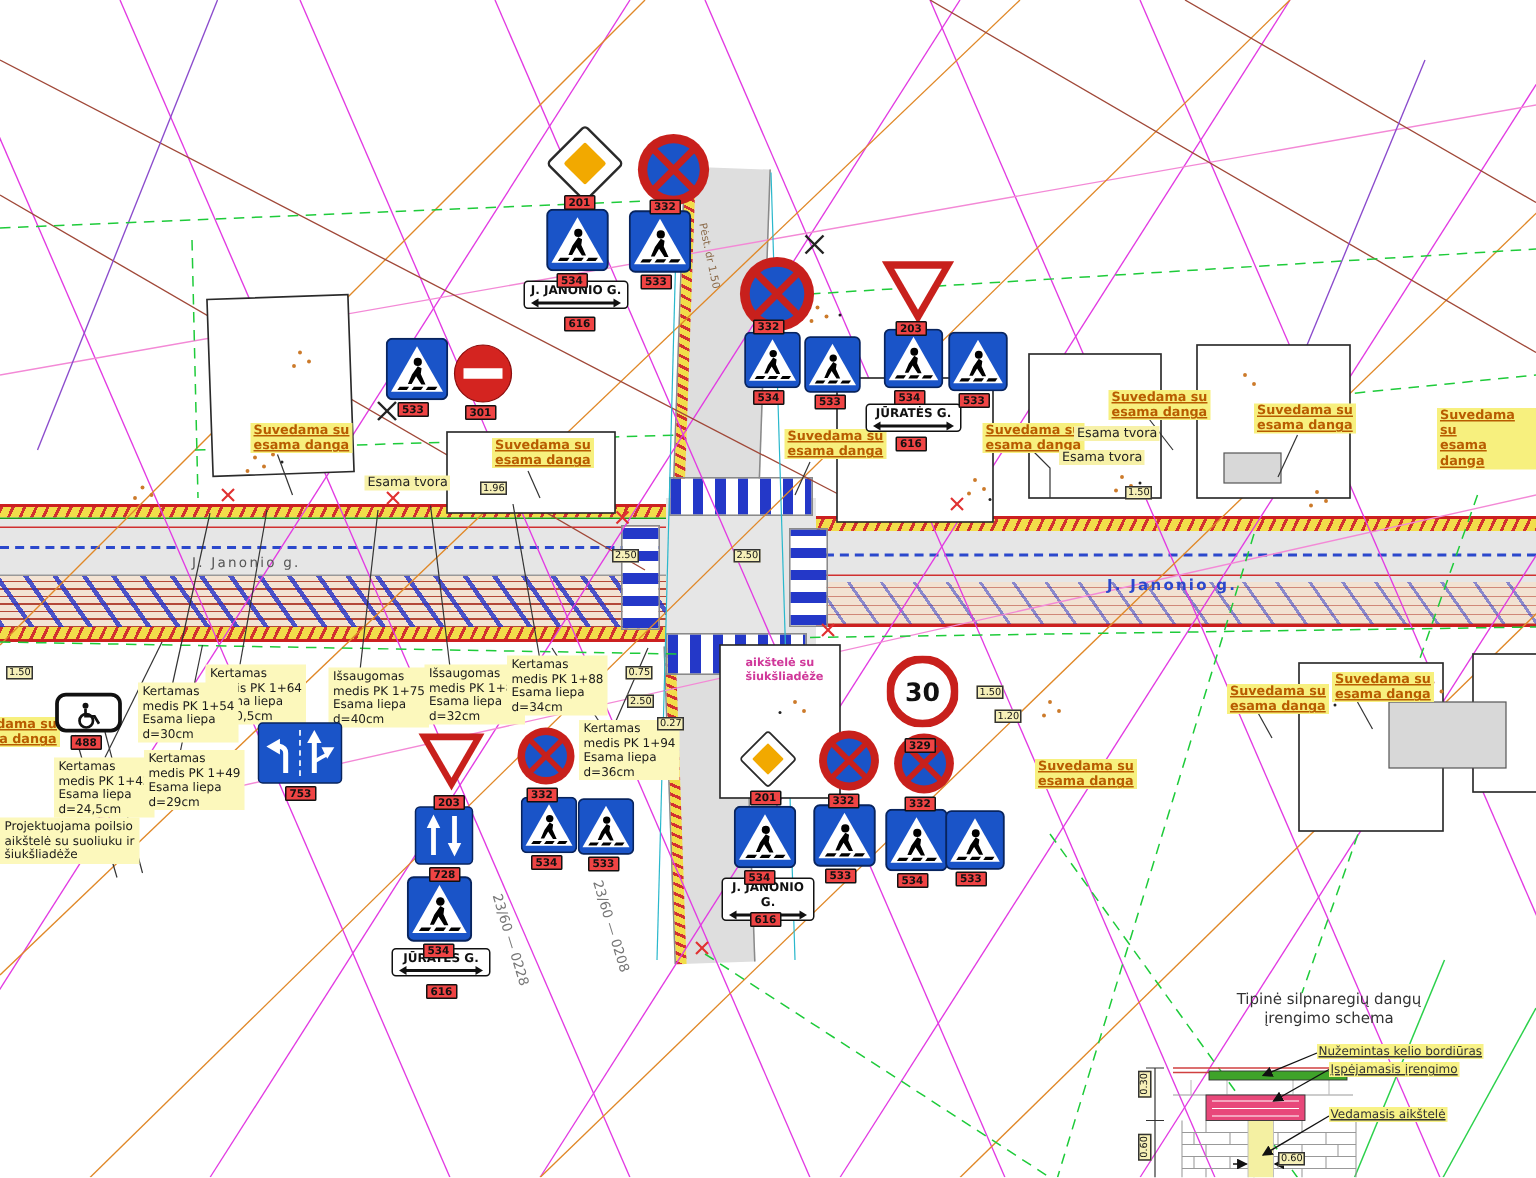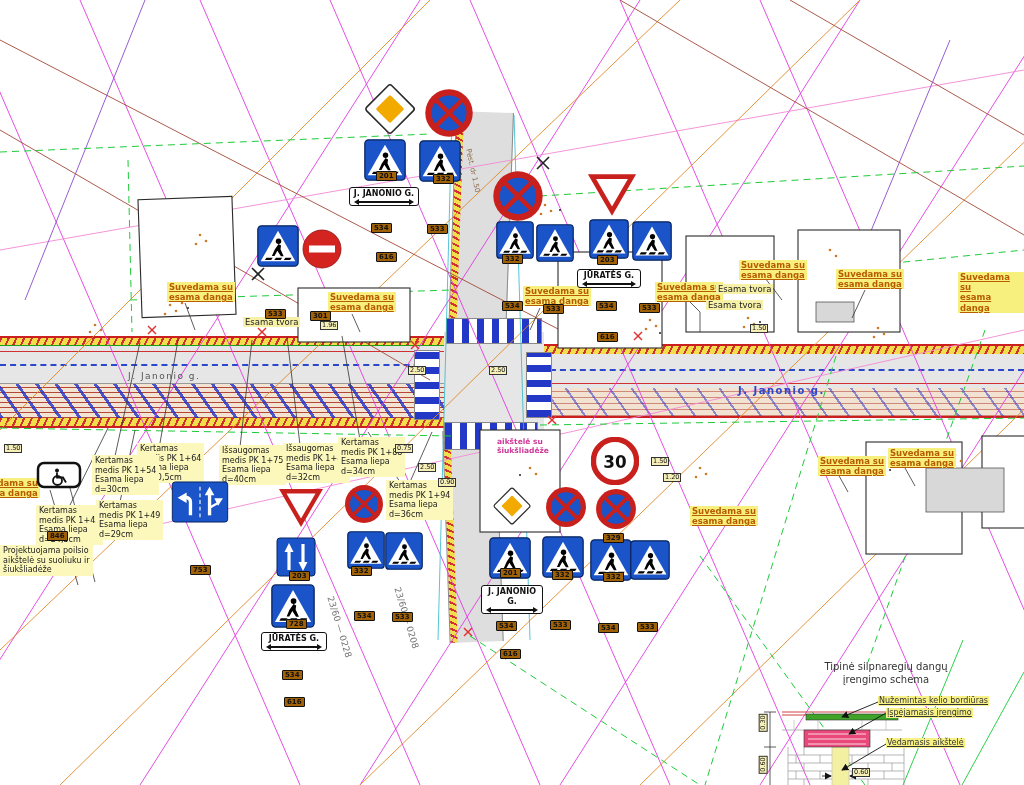--- a/index.html
+++ b/index.html
@@ -24,22 +24,22 @@
   .cw.h { background:repeating-linear-gradient(0deg,#2438c8 0 7px,#fff 7px 15px); }
 
   
   .note { position:absolute; z-index:6; background:#fcf8bc; color:#1a1a1a;
           font:8px/1.2 "DejaVu Sans",sans-serif; padding:1px 3px; white-space:pre-line; }
   .onote { position:absolute; z-index:6; background:#f7f07e; color:#b85c00; font-weight:700;
            font-size:8.5px; line-height:1.2; padding:0 2px; white-space:pre-line; text-decoration:underline; }
   .tnote { position:absolute; z-index:6; background:#f7f1a8; color:#222;
            font-size:8.5px; padding:0 2px; white-space:nowrap; }
   .mnote { position:absolute; z-index:6; color:#d0389a; font:700 7.5px/1.2 "DejaVu Sans",sans-serif; white-space:pre-line; }
-  .tag { position:absolute; z-index:8; background:#a16207; border:1px solid #111; border-radius:1px;
-         font:700 7px/1.15 "DejaVu Sans",sans-serif; color:#111; padding:0 2px;margin-top:41px; }
+  .tag { position:absolute; z-index:8; background:#ef4444; border:1px solid #111; border-radius:1px;
+         font:700 7px/1.15 "DejaVu Sans",sans-serif; color:#111; padding:0 2px; }
   .dim { position:absolute; z-index:6; background:#f6f0b8; border:1px solid #333;
          font:6.5px/1.1 "DejaVu Sans",sans-serif; color:#111; padding:0 1px; }
   .dim.rot { transform:rotate(-90deg); transform-origin:center; }
   .roadname { position:absolute; z-index:5; color:#555; font:9px "DejaVu Sans",sans-serif; letter-spacing:1.5px; }
   .roadname.blue { color:#2b48cc; font-weight:700; font-size:10px; }
   .rotlab { position:absolute; z-index:4; color:#8a6a4a; font:7px "DejaVu Sans",sans-serif; transform-origin:left top; }
   .station { position:absolute; z-index:4; color:#777; font:9px "DejaVu Sans",sans-serif; transform-origin:left top; white-space:nowrap; }
 
   
   .sign { position:absolute; z-index:7; }
@@ -401,23 +401,23 @@
   <div class="tnote" style="left:716px;top:284px">Esama tvora</div>
   <div class="tnote" style="left:706px;top:300px">Esama tvora</div>
 
   <div class="dim" style="left:4px;top:444px">1.50</div>
   <div class="dim" style="left:408px;top:366px">2.50</div>
   <div class="dim" style="left:489px;top:366px">2.50</div>
   <div class="dim" style="left:320px;top:321px">1.96</div>
   <div class="dim" style="left:750px;top:324px">1.50</div>
   <div class="dim" style="left:651px;top:457px">1.50</div>
   <div class="dim" style="left:663px;top:473px">1.20</div>
-  <div class="dim" style="left:395px;top:444px">0.75</div>
+  <div class="dim" style="left:417px;top:444px">0.75</div>
   <div class="dim" style="left:418px;top:463px">2.50</div>
-  <div class="dim" style="left:438px;top:478px">0.90</div>
+  <div class="dim" style="left:438px;top:478px">0.27</div>
 
   <div class="sign" style="left:363px;top:82px;width:54px;height:54px">
       <svg>
         <use href="#sym-priority"></use>
       </svg>
     </div>
   <div class="tag" style="left:376px;top:130px">201</div>
   <div class="sign" style="left:424px;top:88px;width:50px;height:50px">
       <svg>
         <use href="#sym-nostop"></use>
@@ -495,21 +495,21 @@
         <use href="#sym-noentry"></use>
       </svg>
     </div>
   <div class="tag" style="left:310px;top:270px">301</div>
 
   <div class="sign" style="left:36px;top:461px;width:46px;height:28px">
       <svg>
         <use href="#sym-wheel"></use>
       </svg>
     </div>
-  <div class="tag" style="left:47px;top:490px">846</div>
+  <div class="tag" style="left:47px;top:490px">488</div>
   <div class="sign" style="left:169px;top:481px;width:62px;height:42px">
       <svg>
         <use href="#sym-lanes"></use>
       </svg>
     </div>
   <div class="tag" style="left:190px;top:524px">753</div>
   <div class="sign" style="left:276px;top:487px;width:50px;height:42px">
       <svg>
         <use href="#sym-yield"></use>
       </svg>

